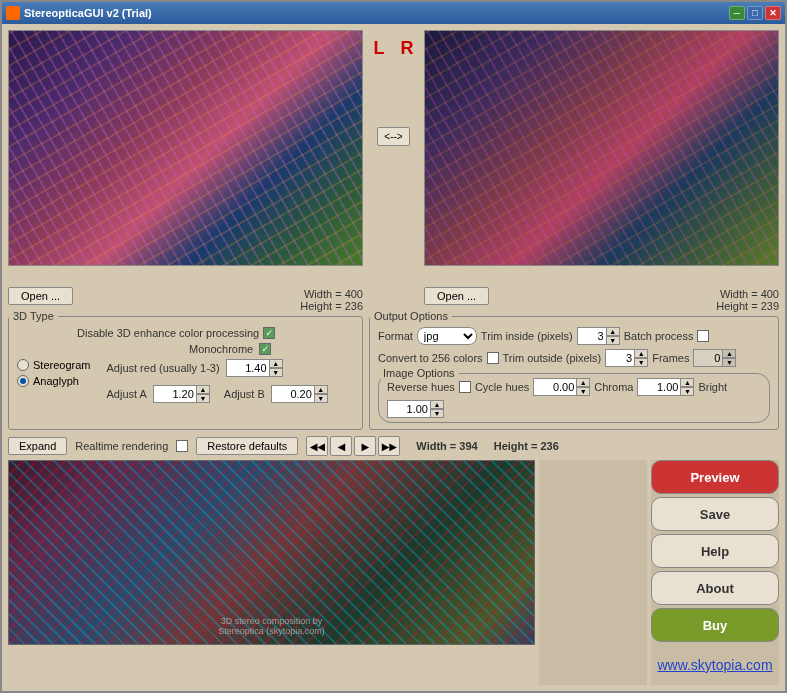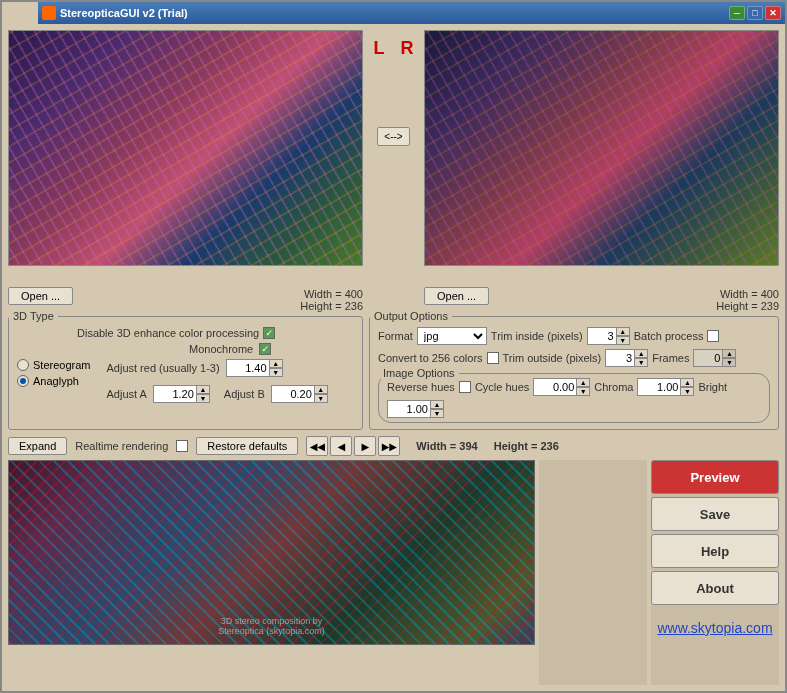--- a/index.html
+++ b/index.html
@@ -23,21 +23,20 @@
 
     .title-bar {
       background: linear-gradient(to bottom, #4a7db8, #2a5a9a);
       color: white;
       height: 22px;
       display: flex;
       align-items: center;
       justify-content: space-between;
       padding: 0 4px;
       flex-shrink: 0;
-      margin-left: 36px;
     }
 
     .title-bar-left {
       display: flex;
       align-items: center;
       gap: 4px;
     }
 
     .title-bar-icon {
       width: 14px;
@@ -435,21 +434,21 @@
       background: #c8bda4;
       display: flex;
       flex-direction: column;
       gap: 0;
       flex-shrink: 0;
     }
 
     .side-btn {
       height: 34px;
       border: 1px solid #888;
-      border-radius: 3px;
+      border-radius: 10px;
       cursor: pointer;
       font-size: 13px;
       font-weight: bold;
       display: flex;
       align-items: center;
       justify-content: center;
       margin-bottom: 3px;
     }
 
     .btn-preview { background: #cc3333; color: white; }
@@ -616,21 +615,21 @@
             </div>
           </div>
         </div>
       </div>
 
       <div class="panel-output">
         <span class="panel-label">Output Options</span>
 
         <div class="flex-row" style="margin-top:4px; gap:4px; flex-wrap:wrap;">
           <span class="label-text">Format</span>
-          <select class="select-field" style="width:70px;">
+          <select class="select-field" style="width:60px;border-radius:8px;">
             <option>jpg</option>
             <option>png</option>
             <option>bmp</option>
           </select>
           <span class="label-text">Trim inside (pixels)</span>
           <div class="spinbox">
             <input class="num-input" type="text" value="3" style="width: 30px;">
             <div class="spin-btn">
               <div class="spin-up">▲</div>
               <div class="spin-down">▼</div>
@@ -724,19 +723,20 @@
         </div>
       </div>
 
       <div class="gray-area"></div>
 
       <div class="preview-right-area">
         <button class="side-btn btn-preview">Preview</button>
         <button class="side-btn btn-save">Save</button>
         <button class="side-btn btn-help">Help</button>
         <button class="side-btn btn-about">About</button>
+        <button class="side-btn btn-buy">Buy</button>
         <div class="skytopia-link">www.skytopia.com</div>
       </div>
 
     </div>
 
   </div>
 </div>
 
 </body></html>

